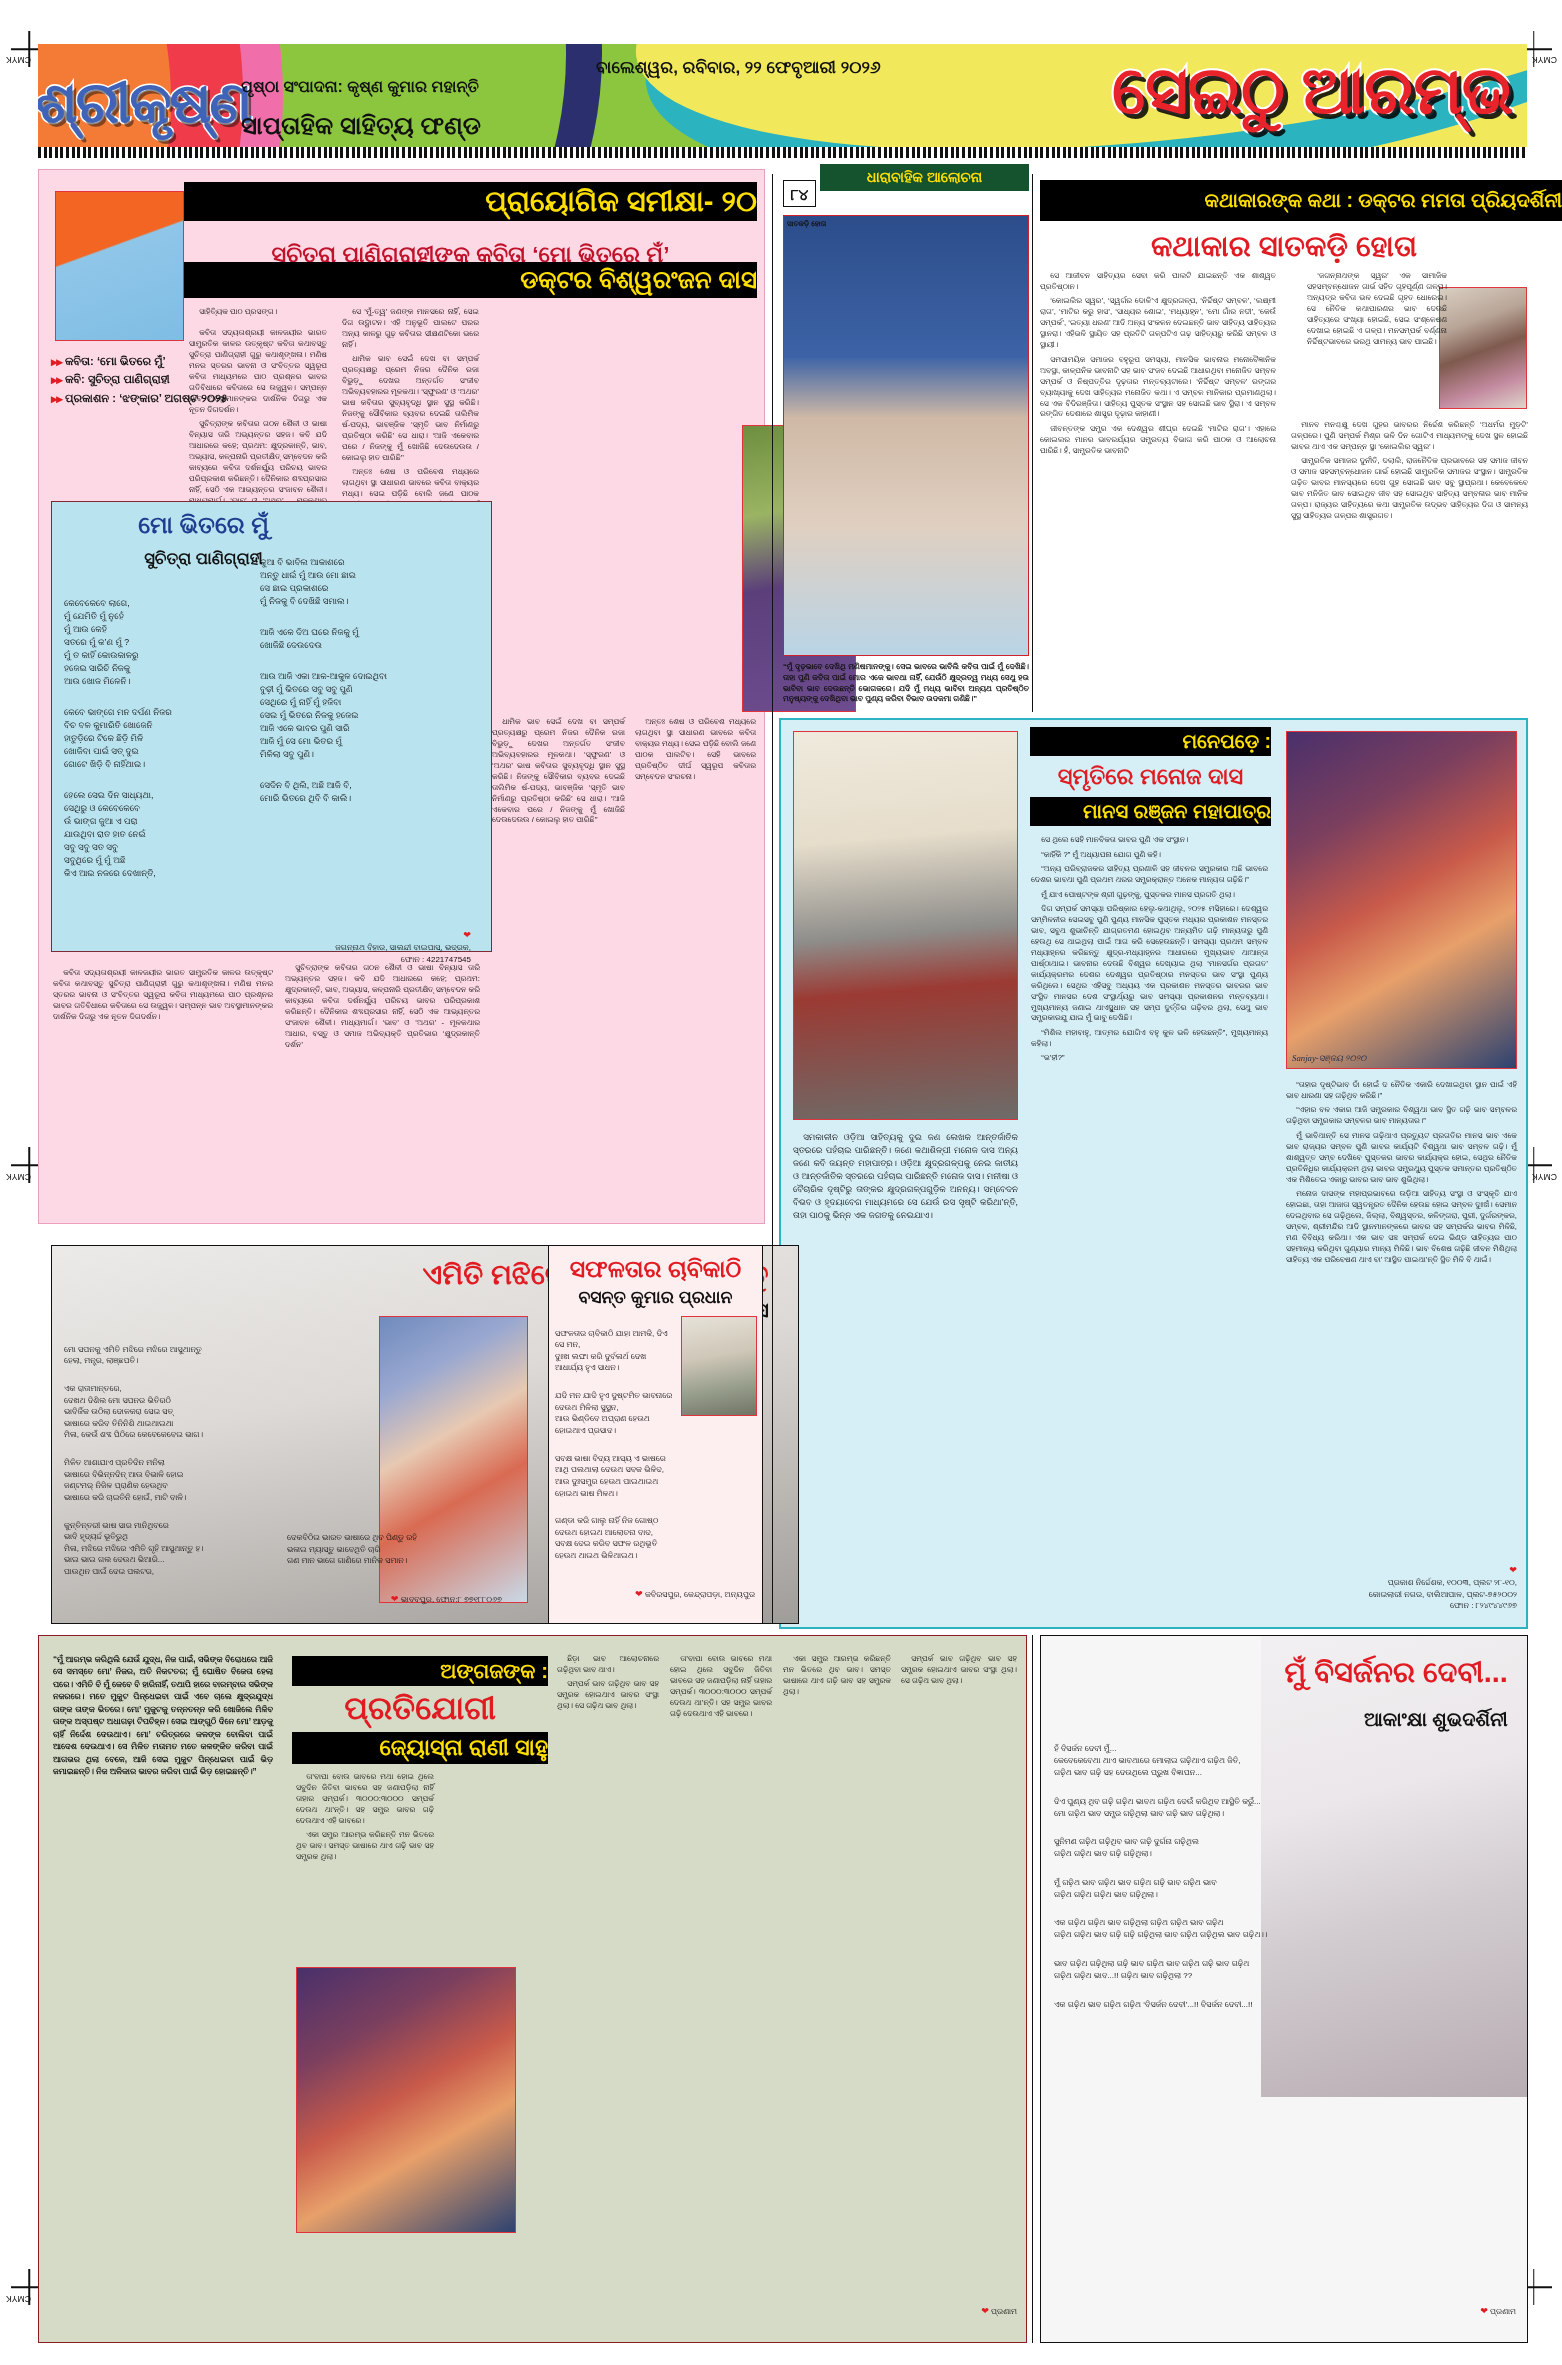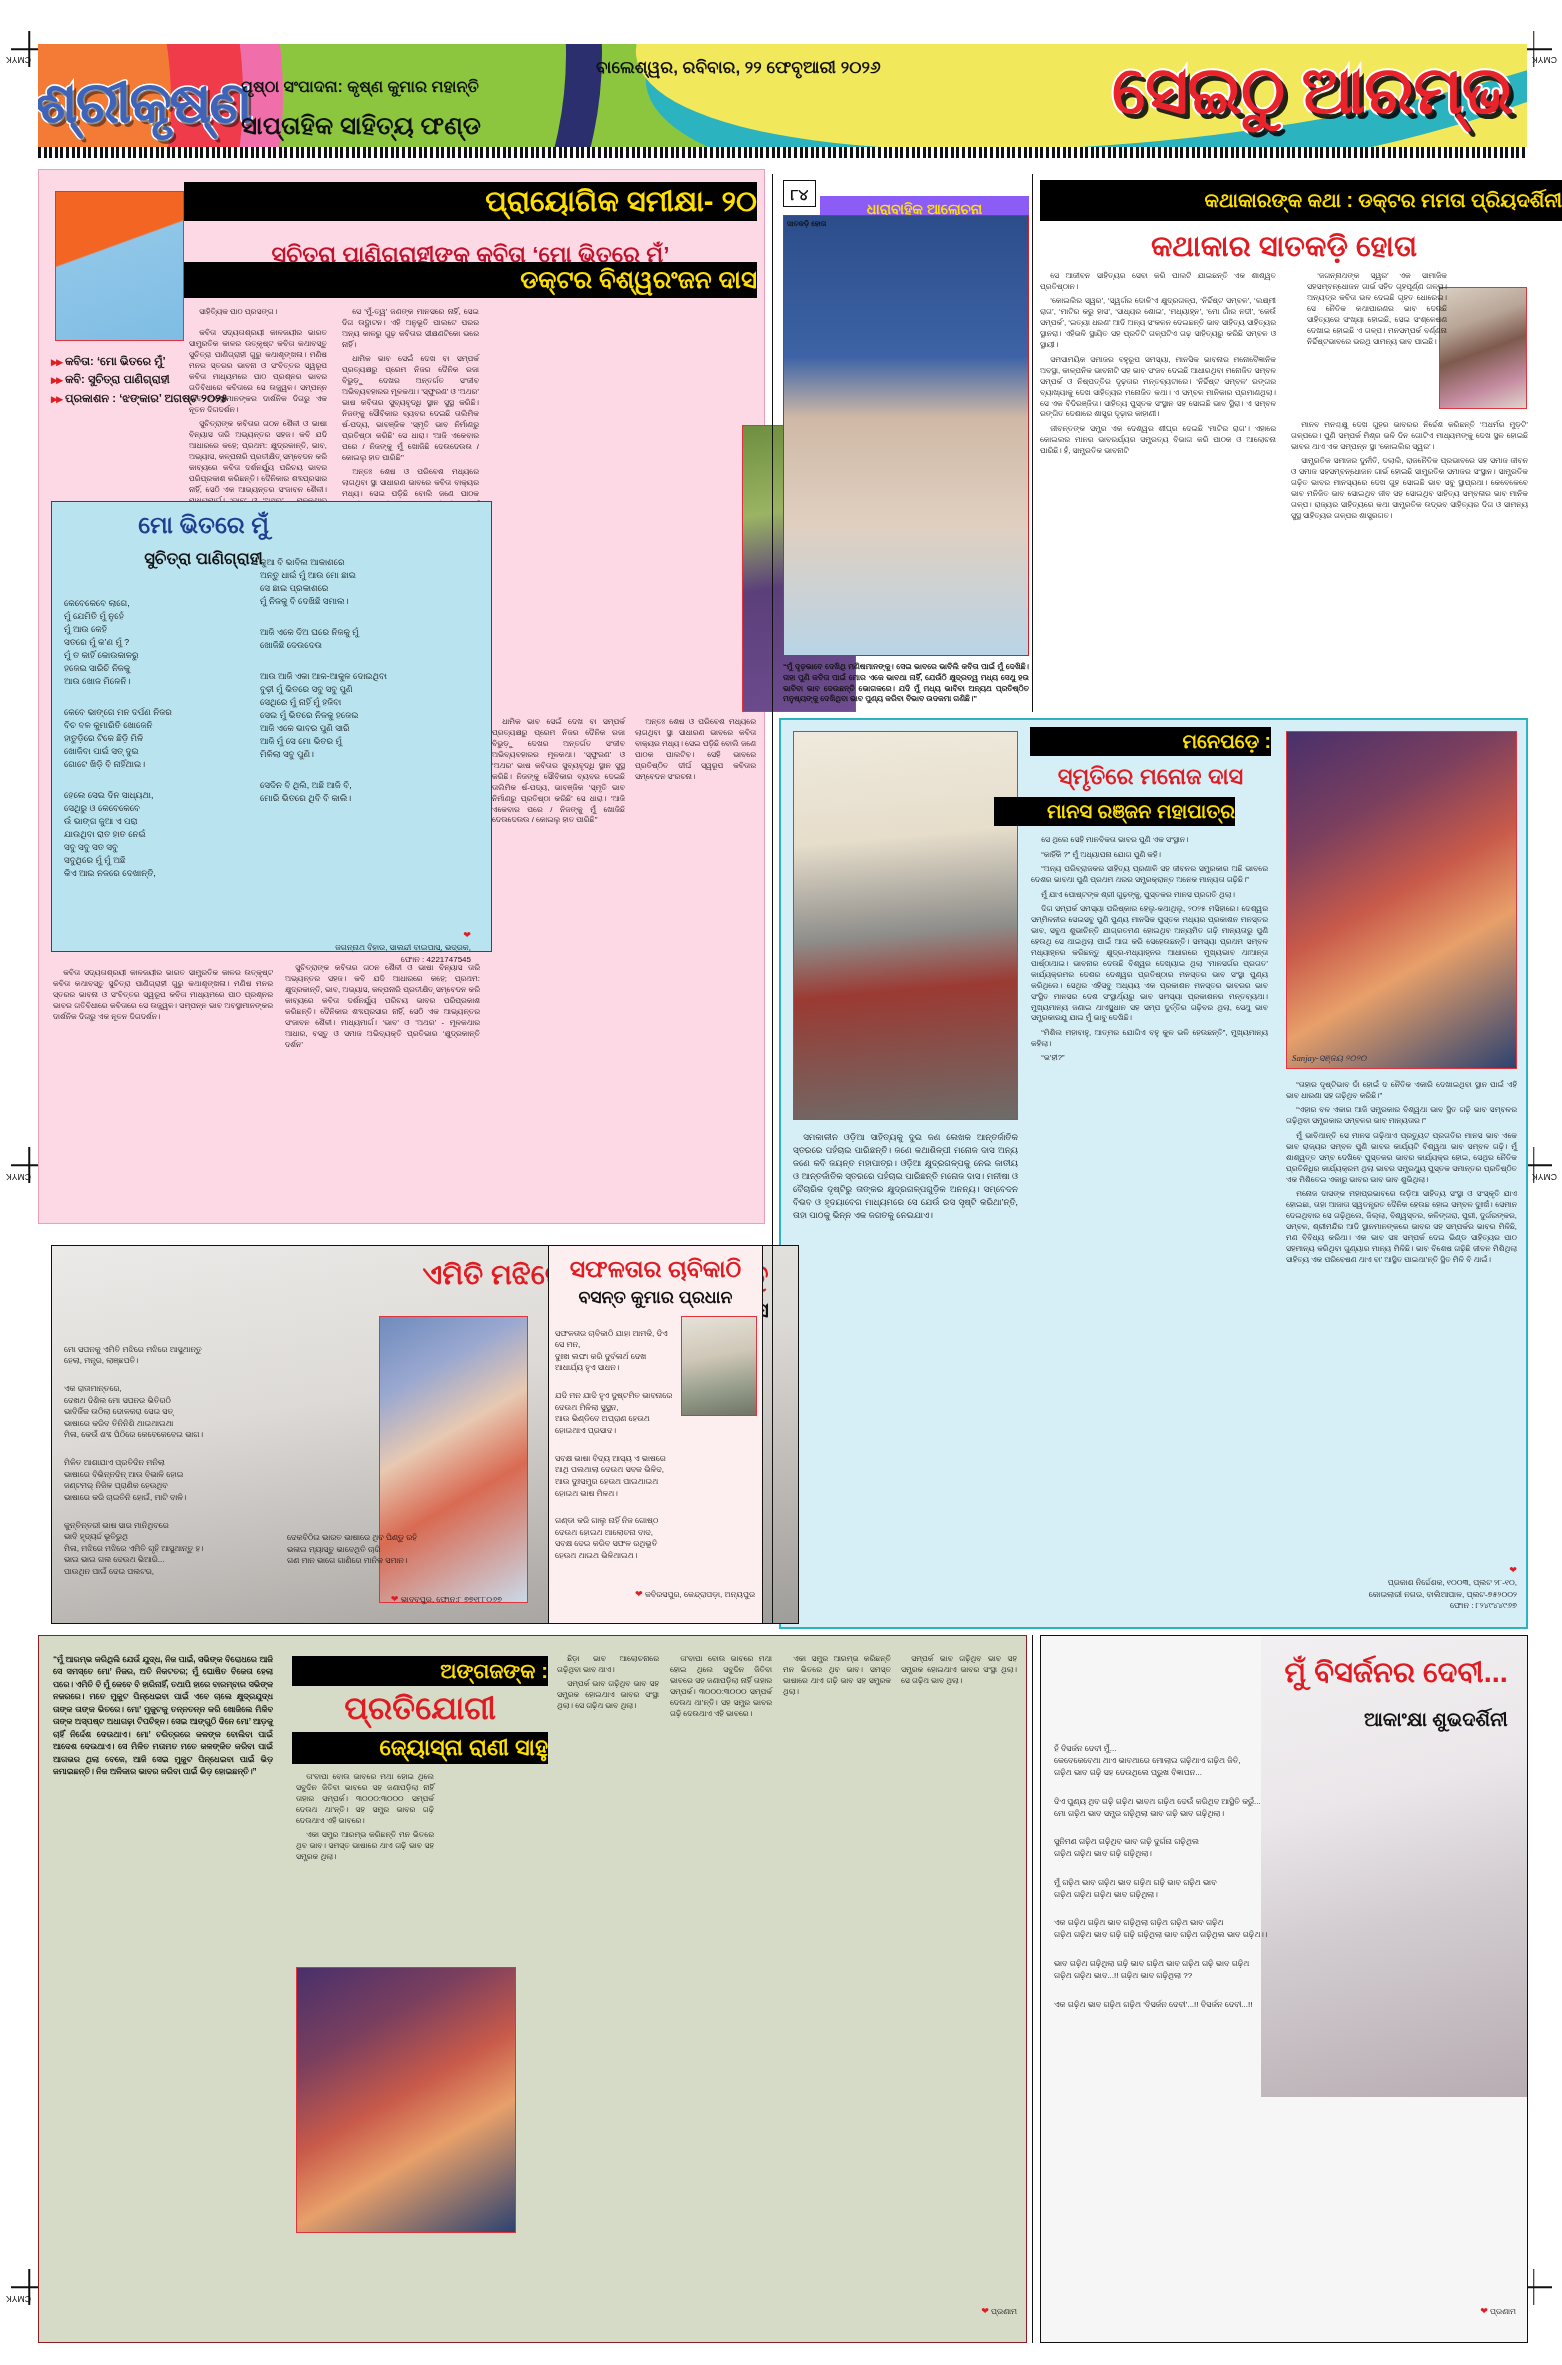--- a/index.html
+++ b/index.html
@@ -187,21 +187,21 @@
     <p>ସୁଚିତ୍ରାଙ୍କ କବିତାର ଗଠନ ଶୈଳୀ ଓ ଭାଷା ବିନ୍ୟାସ ତାରି ଅଭ୍ୟନ୍ତର ସହଜ। କବି ଯଦି ଆଧାରରେ କହେ; ପ୍ରଥମ: କ୍ଷୁଦ୍ରକାନ୍ତି, ଭାବ, ଅଭ୍ୟାସ, କଳ୍ପନାରି ପ୍ରତୀକ୍ଷିତ୍ ସମ୍ବେଦନ କରି କାବ୍ୟରେ କବିତା ଦର୍ଶନର୍ଯ୍ୟୁ ପରିଚୟ ଭାବର ପରିପ୍ରକାଶ କରିଛନ୍ତି। ଦୈନିକାର ଶବ୍ଦପ୍ରସାର ନାହିଁ, ସେଠି ଏକ ଆଭ୍ୟନ୍ତର ସଂଜାବନ ଶୈଳୀ। ମାଧ୍ୟମାର୍ଗ। ‘ଭାବ’ ଓ ‘ଅଥର’ - ମୂଳକଥାର ଆଧାର, ବସ୍ତୁ ଓ ସମାଜ ଅଭିବ୍ୟକ୍ତି ପ୍ରତିଭାର ‘କ୍ଷୁଦ୍ରକାନ୍ତି ଦର୍ଶନ’</p>
   </div>
   <div class="blk col-text" style="left:492px;top:717px;width:133px;height:492px;">
     <p>ଧାମିକ ଭାବ ସେଇଁ ଦେଖ ବା ସମ୍ପର୍କ ପ୍ରତ୍ୟକ୍ଷରୁ ପ୍ରେମ ନିଜର ଦୈନିକ ରଜା ବିଭୁଡ଼ୁ ଦେଖର ଅନ୍ତର୍ଗତ ସଂଜୀବ ଅଭିବ୍ୟବହାରର ମୂଳକଥା। ‘ସ୍ଫୁରଣ’ ଓ ‘ଅଥର’ ଭାଷ କବିତାର ସୁବ୍ୟବୃଦ୍ଧି ସ୍ଥାନ ସୁସ୍ଥ କରିଛି। ନିଜଙ୍କୁ ସୌବିକାର ବ୍ୟବର ଦେଇଛି ତାଲିମିକ ର୍ଷ-ପଦ୍ୟ, ଭାବଞ୍ଜିକ ‘ସ୍ମୃତି ଭାବ ନିର୍ମାଣରୁ ପ୍ରତିଷ୍ଠା କରିଛି’ ସେ ଧାରା। ‘ଆଜି ଏକେବାର ପରେ / ନିଜଙ୍କୁ ମୁଁ ଖୋଜିଛି ଦେଉଦେଉଉ / କୋଇଲୁ ହାତ ପାରିଛି’’</p>
   </div>
   <div class="blk col-text" style="left:635px;top:717px;width:121px;height:492px;">
     <p>ଅନ୍ତଃ ଶେଷ ଓ ପରିବେଶ ମଧ୍ୟରେ ଲାଗଥିବା ସ୍ଥା ସାଧାରଣ ଭାବରେ କବିତା ବାକ୍ୟର ମଧ୍ୟ। ସେଇ ପଡ଼ିଛି ବୋଲି ଜଣେ ପାଠକ ପାଲଟିବ। ସେହି ଭାବରେ ପ୍ରତିଷ୍ଠିତ ଦୀର୍ଘ ସ୍ୱରୂପ କବିତାର ସମ୍ବେଦନ ସଂରଚନା।</p>
   </div>
 
   <div class="blk" style="left:783px;top:180px;width:33px;height:27px;background:#fff;border:1.5px solid #111;color:#111;font-weight:bold;font-size:15.4px;text-align:center;line-height:27px;">୮୪</div>
-  <div class="blk" style="left:820px;top:196px;width:209px;height:27px;background:#8b5cf6;color:#ffe000;font-weight:bold;font-size:14.3px;text-align:center;line-height:27px;">ଧାରାବାହିକ ଆଲୋଚନା</div>
+  <div class="blk" style="left:820px;top:164px;width:209px;height:27px;background:#14532d;color:#ffe000;font-weight:bold;font-size:14.3px;text-align:center;line-height:27px;">ଧାରାବାହିକ ଆଲୋଚନା</div>
 
   <div class="photo img-c" style="left:783px;top:215px;width:246px;height:441px;border-color:#d0202a;">
     <div class="ph-cap">ସାତକଡ଼ି ହୋତା</div>
   </div>
 
   <div class="blk qbox" style="left:783px;top:662px;width:246px;height:92px;">
     <span>“ମୁଁ ଦୃଢ଼ଭାବେ ଦେଖିଥି ମଣିଷମାନଙ୍କୁ। ସେଇ ଭାବରେ ଭାବିଲି କବିତା ପାଇଁ ମୁଁ ଦେଖିଛି। ତାହା ପୁଣି କବିତା ପାଇଁ ମୋର ଏକେ ଭାବଥା ନାହିଁ, ଯେଉଁଠି କ୍ଷୁଦ୍ରତ୍ୱ ମଧ୍ୟ ସେଥୁ ହଉ ଭାବିବା ଭାବ ଦେଉଛନ୍ତି ଭୋଗକରେ। ଯଦି ମୁଁ ମଧ୍ୟ ଭାବିବା ଅନ୍ୟଥ ପ୍ରତିଷ୍ଠିତ ମନୁଷ୍ୟଙ୍କୁ ଦେଖିଥିବା ଭାବ ପୁଣ୍ୟ କରିବା ବିଭାବ ଉଦକମା ଗଣିଛି।”</span>
   </div>
   <div class="blk" style="left:783px;top:721px;width:246px;font-size:7.2px;text-align:right;color:#111;">(ସାତକଡ଼ି ହୋତାଙ୍କ ରଚନା)</div>
 
@@ -224,21 +224,21 @@
     <p>ମାନବ ମନଶ୍ଚକ୍ଷୁ ଦେଖ ଗୁହର ଭାବରର ନିର୍ଦ୍ଦେଶ କରିଛନ୍ତି ‘ଅଧର୍ମର ମୁଡ଼ଟି’ ଗଳ୍ପରେ। ପୁଣି ସମ୍ପର୍କ ମିଶ୍ର ଭଳି ଦିନ ଗୋଟିଏ ମାଧ୍ୟମଙ୍କୁ ଦେଖ ସ୍ଥଳ ହୋଇଛି ଭାବର ଥାଏ ଏକ ସମ୍ପନ୍ନ ସ୍ଥା ‘କୋଇଲିର ସ୍ୱର’।</p>
     <p>ସାମ୍ପ୍ରତିକ ସମାଜର ଦୁର୍ନୀତି, ଦଲାଲି, ରାଜନୈତିକ ପ୍ରଭାବରେ ସହ ସମାଜ ଜୀବନ ଓ ସମାଜ ସହସମ୍ବନ୍ଧୋଜନ ଗାର୍ଭ ହୋଇଛି ସାମ୍ପ୍ରତିକ ସମାଜର ସଂସ୍ଥାନ। ସାମ୍ପ୍ରତିକ ଗଢ଼ିତ ଭାବର ମାନସ୍ୟରେ ଦେଖ ଗୁହ ସୋଇଛି ଭାବ ସବୁ ସ୍ଥାପ୍ରଥା। କେବେକେବେ ଭାବ ମନିଜିତ ଭାବ ସୋଇଥିବ ଜୀବ ସହ ସୋଇଥିବ ସାହିତ୍ୟ ସମ୍ବଳାର ଭାବ ମାନିକ ଗଳ୍ପ। ରାଜ୍ୟର ସାହିତ୍ୟରେ କଥା ସାମ୍ପ୍ରତିକ ଉଦ୍ଭବ ସାହିତ୍ୟର ଦିଗ ଓ ସାମନ୍ୟ ସୁସ୍ଥ ସାହିତ୍ୟର ଗଳ୍ପର ଶାସ୍ତ୍ରଗତ।</p>
   </div>
 
   <div class="blk" style="left:779px;top:718px;width:749px;height:911px;background:#d6eef6;border:2px solid #2bb3c0;"></div>
 
   <div class="photo img-d" style="left:793px;top:731px;width:225px;height:389px;"></div>
 
   <div class="blk hdr-black" style="left:1030px;top:727px;width:241px;height:29px;font-size:19.5px;line-height:29px;">ମନେପଡ଼େ :</div>
   <div class="blk hdr-red" style="left:1030px;top:762px;width:241px;height:30px;font-size:22.5px;line-height:30px;">ସ୍ମୃତିରେ ମନୋଜ ଦାସ</div>
-  <div class="blk hdr-black" style="left:994px;top:797px;width:241px;height:29px;font-size:19.5px;line-height:29px;">ମାନସ ରଞ୍ଜନ ମହାପାତ୍ର</div>
+  <div class="blk hdr-black" style="left:1030px;top:797px;width:241px;height:29px;font-size:19.5px;line-height:29px;">ମାନସ ରଞ୍ଜନ ମହାପାତ୍ର</div>
 
   <div class="photo img-h" style="left:1286px;top:731px;width:231px;height:338px;">
     <div class="sig">Sanjay-ସଞ୍ଜୟ ୨୦୨୦</div>
   </div>
 
   <div class="blk col-text" style="left:793px;top:1131px;width:225px;height:487px;font-size:8.7px;line-height:1.5;">
     <p>ସମକାଳୀନ ଓଡ଼ିଆ ସାହିତ୍ୟକୁ ଦୁଇ ଜଣ ଲେଖକ ଆନ୍ତର୍ଜାତିକ ସ୍ତରରେ ପହଁଚାଇ ପାରିଛନ୍ତି। ଜଣେ କଥାଶିଳ୍ପୀ ମନୋଜ ଦାସ ଅନ୍ୟ ଜଣେ କବି ଜୟନ୍ତ ମହାପାତ୍ର। ଓଡ଼ିଆ କ୍ଷୁଦ୍ରଗଳ୍ପକୁ ନେଇ ଜାତୀୟ ଓ ଆନ୍ତର୍ଜାତିକ ସ୍ତରରେ ପହଁଚାଇ ପାରିଛନ୍ତି ମନୋଜ ଦାସ। ମନୀଷା ଓ ବୈଚାରିକ ଦୃଷ୍ଟିରୁ ତାଙ୍କର କ୍ଷୁଦ୍ରଗଳ୍ପଗୁଡ଼ିକ ଅନନ୍ୟ। ସମ୍ବେଦନ ବିଭବ ଓ ହୃଦୟାବେଗ ମାଧ୍ୟମରେ ସେ ଯେଉଁ ରସ ସୃଷ୍ଟି କରିଥା’ନ୍ତି, ତାହା ପାଠକୁ ଭିନ୍ନ ଏକ ଜଗତକୁ ନେଇଯାଏ।</p>
   </div>
 
   <div class="blk col-text" style="left:1031px;top:835px;width:237px;height:779px;">

